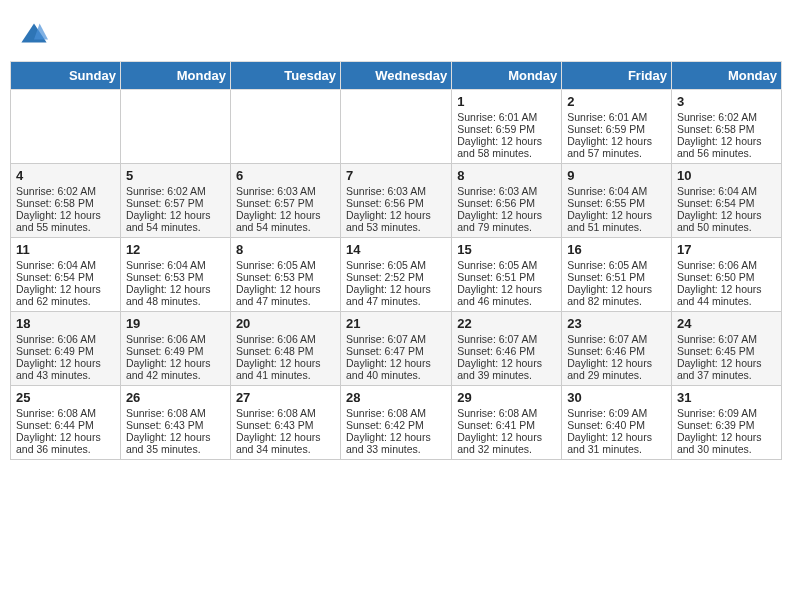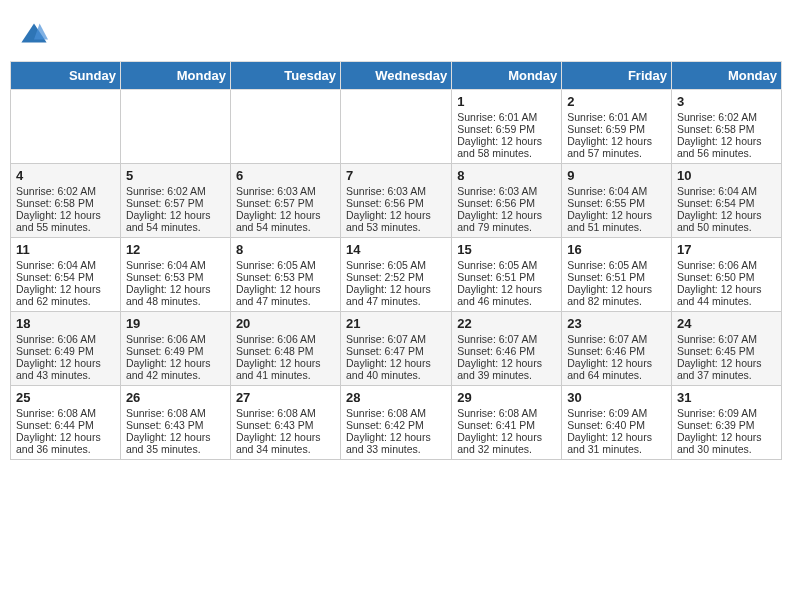--- a/index.html
+++ b/index.html
@@ -283,21 +283,21 @@
           <div>Sunrise: 6:07 AM</div>
           <div>Sunset: 6:46 PM</div>
           <div>Daylight: 12 hours</div>
           <div>and 39 minutes.</div>
         </td>
         <td>
           <span class="day-number">23</span>
           <div>Sunrise: 6:07 AM</div>
           <div>Sunset: 6:46 PM</div>
           <div>Daylight: 12 hours</div>
-          <div>and 64 minutes.</div>
+          <div>and 29 minutes.</div>
         </td>
         <td>
           <span class="day-number">24</span>
           <div>Sunrise: 6:07 AM</div>
           <div>Sunset: 6:45 PM</div>
           <div>Daylight: 12 hours</div>
           <div>and 37 minutes.</div>
         </td>
       </tr>
       <tr>

